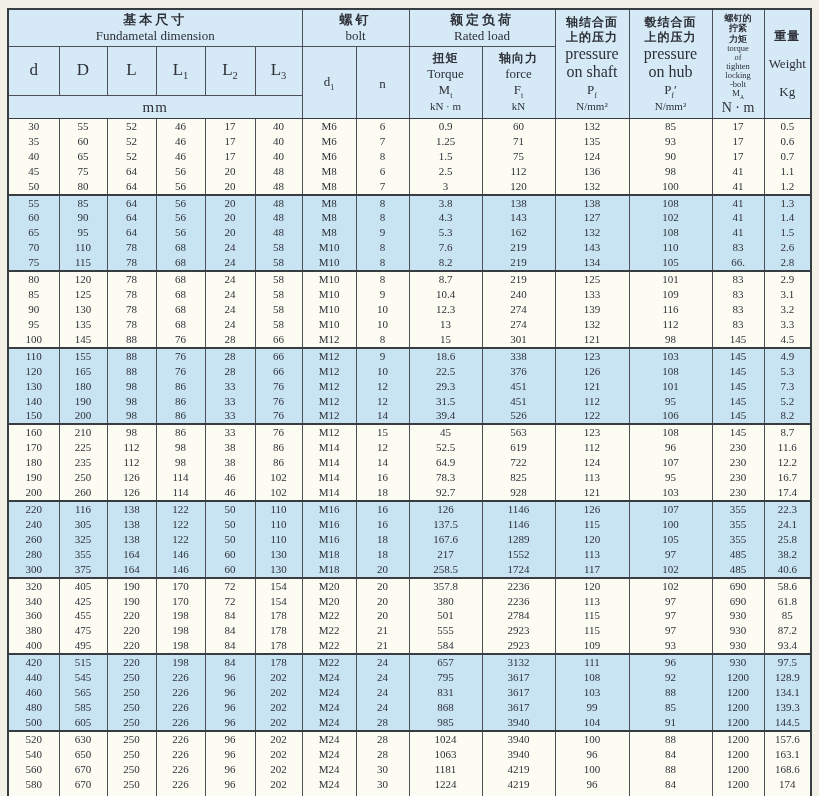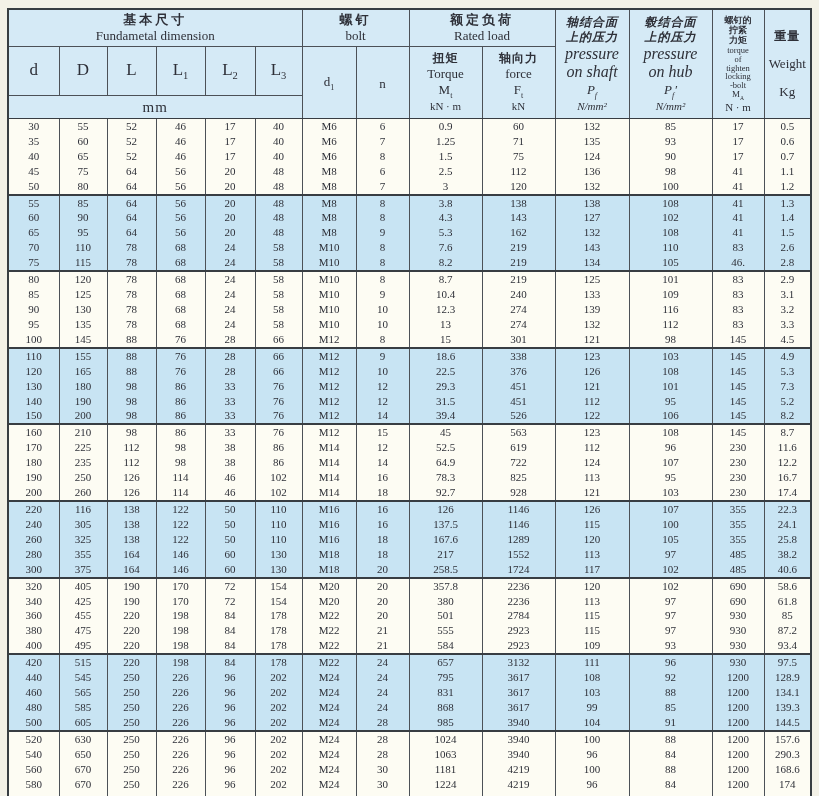--- a/index.html
+++ b/index.html
@@ -29,25 +29,25 @@
   thead tr.h2 th{height:48px;}
   thead tr.h3 th{height:22px;margin-top:36px;}
   thead th .zh{font-weight:bold;font-size:13px;letter-spacing:3px;line-height:1.25;}
   thead th .zh.s{letter-spacing:1px;font-size:12px;}
   thead th .en{font-size:13px;line-height:1.2;text-align:center;}
   thead th .en.s{font-size:16px;line-height:1.15;}
   thead th .sym{font-size:13px;line-height:1.2;}
   thead th .unit{font-size:11px;line-height:1.2;}
   thead th.dim{font-size:17px;}
   thead th.mm-cell{font-size:15px;letter-spacing:1px;}
-  thead th.small-col{font-size:11px;font-style:italic;}
+  thead th.small-col{font-size:11px;}
   thead th.tiny .zh{font-size:9px;letter-spacing:0;font-weight:bold;line-height:1.15;}
   thead th.tiny .en{font-size:8.5px;line-height:1.05;}
   thead th.tiny .sym{font-size:9px;line-height:1.1;}
-  thead th.tiny .unit{font-size:11px;line-height:1.1;}
+  thead th.tiny .unit{font-size:14px;line-height:1.1;}
   sub{font-size:0.62em;}
   tbody td{
     border-left:1px solid var(--border-light);
     border-right:1px solid var(--border-light);
     text-align:center;font-size:11px;line-height:1;
     height:14.93px;padding:0;overflow:hidden;white-space:nowrap;
   }
   tbody tr.band-blue td{background:var(--band-blue);}
   tbody tr.band-white td{background:var(--band-white);}
   tbody tr.group-start td{border-top:2px solid var(--border-dark);}
@@ -299,21 +299,21 @@
           <td>78</td>
           <td>68</td>
           <td>24</td>
           <td>58</td>
           <td>M10</td>
           <td>8</td>
           <td>8.2</td>
           <td>219</td>
           <td>134</td>
           <td>105</td>
-          <td>46.</td>
+          <td>66.</td>
           <td>2.8</td>
         </tr>
         <tr class="band-white group-start">
           <td>80</td>
           <td>120</td>
           <td>78</td>
           <td>68</td>
           <td>24</td>
           <td>58</td>
           <td>M10</td>
@@ -812,21 +812,21 @@
           <td>226</td>
           <td>96</td>
           <td>202</td>
           <td>M24</td>
           <td>28</td>
           <td>1063</td>
           <td>3940</td>
           <td>96</td>
           <td>84</td>
           <td>1200</td>
-          <td>290.3</td>
+          <td>163.1</td>
         </tr>
         <tr class="band-white">
           <td>560</td>
           <td>670</td>
           <td>250</td>
           <td>226</td>
           <td>96</td>
           <td>202</td>
           <td>M24</td>
           <td>30</td>

